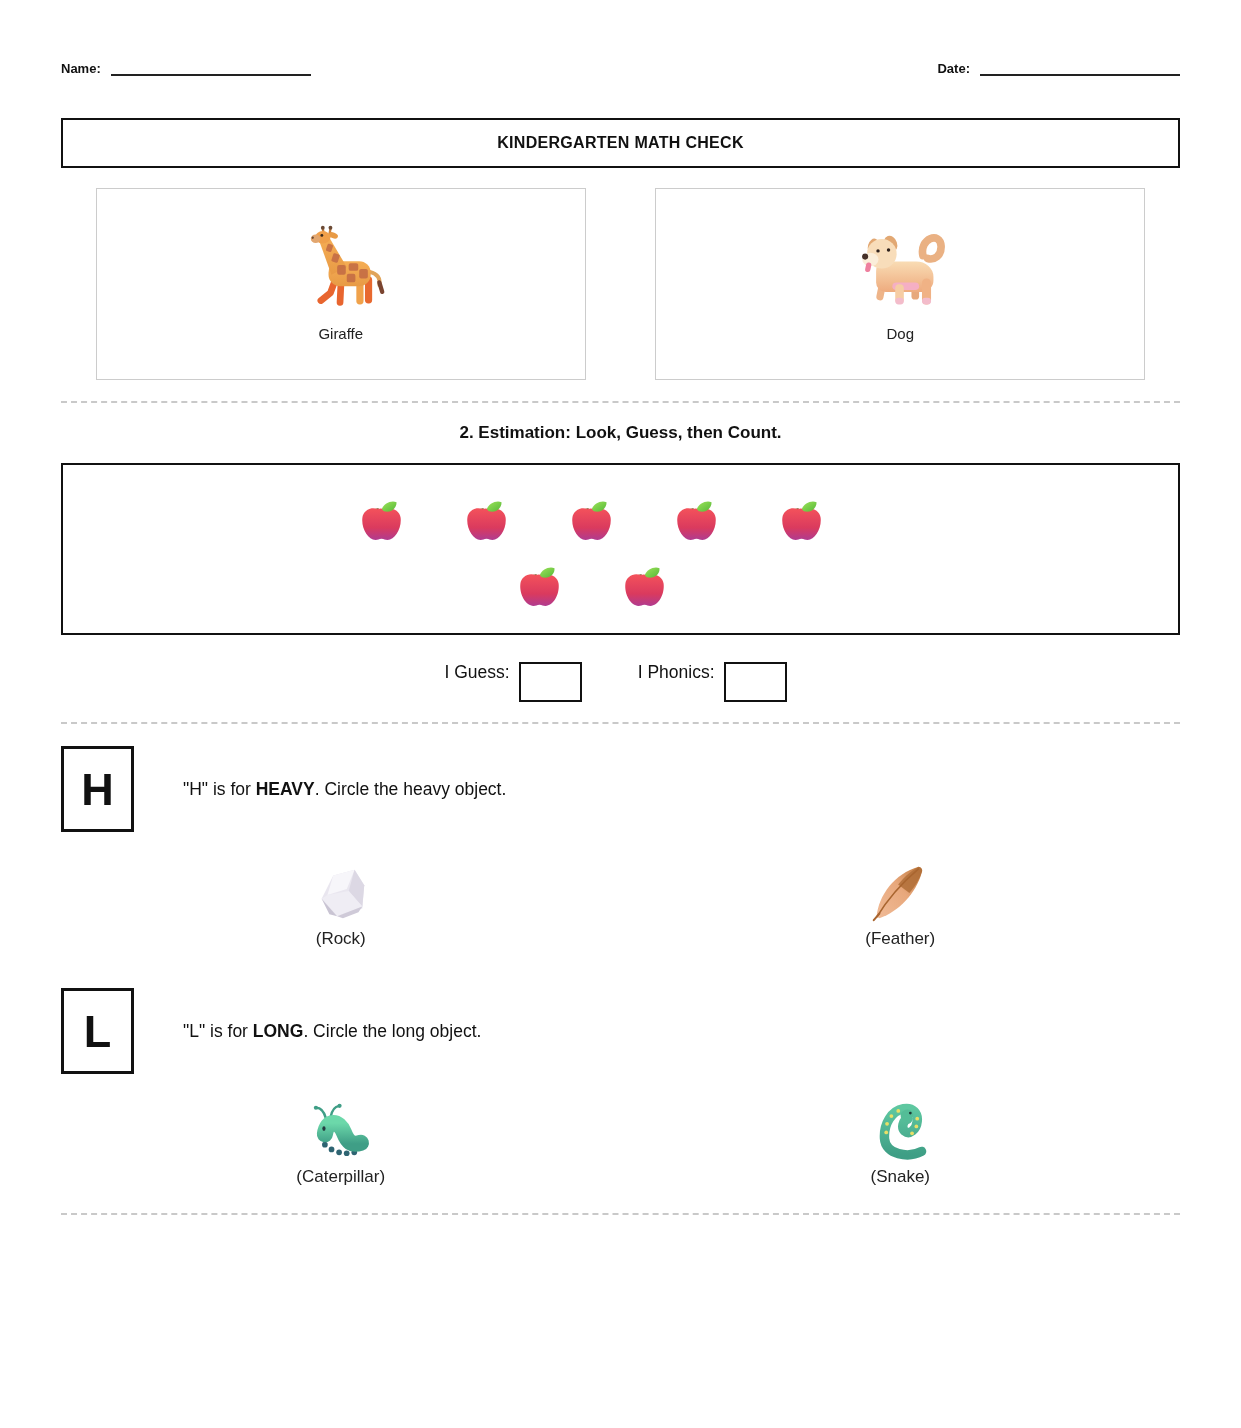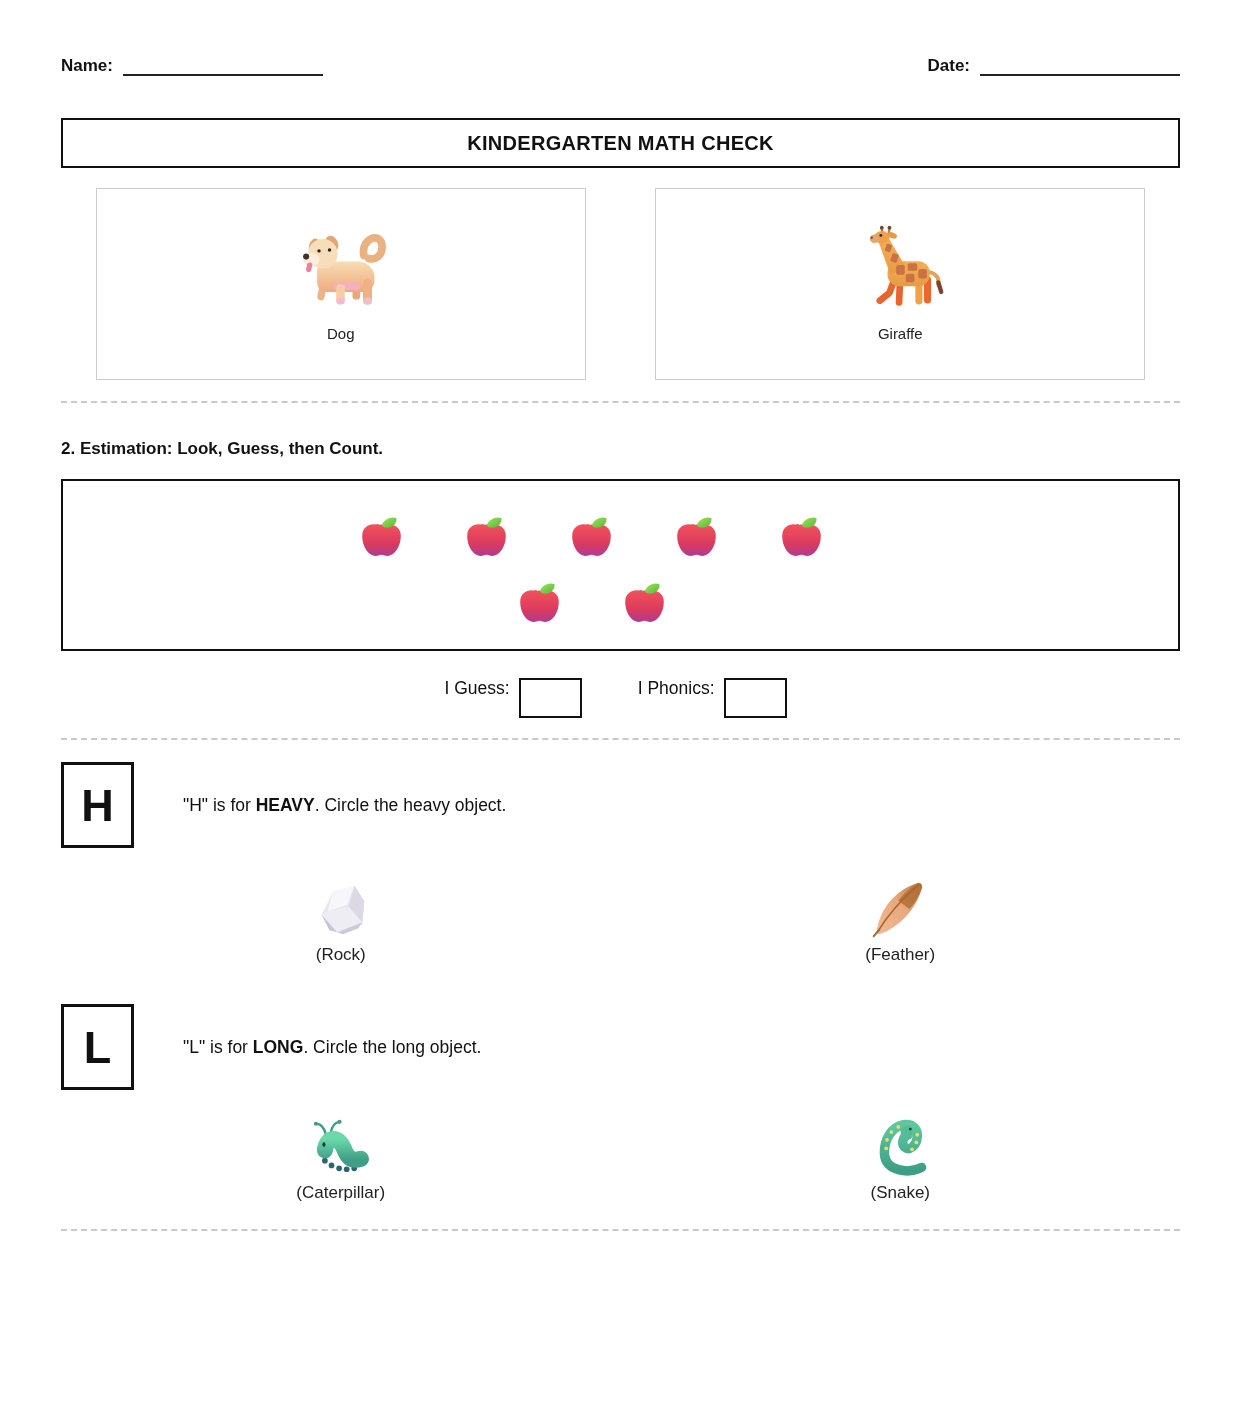--- a/index.html
+++ b/index.html
@@ -7,48 +7,48 @@
   body {
     width:1241px; height:1428px;
     font-family:"Liberation Sans", sans-serif;
     color:#111; position:relative; overflow:hidden;
   }
   .page { padding:56px 61px 0 61px; }
 
   
   .head-row { display:flex; justify-content:space-between; align-items:flex-end; height:20px; }
   .field-pair { display:flex; align-items:flex-end; gap:10px; }
-  .field-label { font-weight:bold; font-size:17px; }
+  .field-label { font-weight:bold; font-size:13px; }
   .write-line { display:inline-block; width:200px; border-bottom:2px solid #222; height:14px; }
 
   
   .title-box {
     margin-top:42px; border:2px solid #111; height:50px;
     display:flex; align-items:center; justify-content:center;
   }
-  .title-box h1 { font-size:20px; font-weight:bold; letter-spacing:.3px; }
+  .title-box h1 { font-size:16px; font-weight:bold; letter-spacing:.3px; }
 
   .sec-heading { font-size:17px; font-weight:bold; }
   .sec1-heading { margin-top:33px; }
 
   
   .options-row { margin-top:20px; display:flex; }
   .half { width:50%; display:flex; justify-content:center; }
   .option-card {
     width:490px; height:192px; border:1px solid #cccccc; background:#fff;
     display:flex; flex-direction:column; align-items:center;
   }
   .option-card .icon-slot { margin-top:32px; height:92px; display:flex; align-items:flex-end; justify-content:center; }
   .option-card .card-label { margin-top:12px; font-size:15px; color:#222; }
 
   .divider { border-top:2px dashed #c9c9c9; margin-top:21px; }
   .divider-2 { margin-top:20px; }
   .divider-3 { margin-top:26px; }
 
-  .sec2-heading { margin-top:36px; }
+  .sec2-heading { margin-top:20px;text-align:center; }
 
   
   .apple-box { margin-top:20px; border:2px solid #111; height:172px; overflow:hidden; }
   .apple-group { display:flex; flex-direction:column; align-items:center; margin-right:58px; padding-top:32px; }
   .apple-row { display:flex; gap:60px; }
   .apple-row-2 { margin-top:21px; }
   .apple-row span { display:inline-flex; width:45px; height:45px; }
 
   .guess-row { margin-top:27px; display:flex; align-items:flex-start; justify-content:center; margin-right:10px; }
   .guess-row .q-label { font-size:17.5px; }
@@ -94,59 +94,20 @@
 
   <div class="title-box">
     <h1>KINDERGARTEN MATH CHECK</h1>
   </div>
 
 
   <div class="options-row">
     <div class="half">
       <div class="option-card">
         <div class="icon-slot">
-          <svg viewBox="0 0 100 90" width="96" height="86">
-            <defs>
-              <linearGradient id="dogBody" x1="0" y1="0" x2="0" y2="1">
-                <stop offset="0" stop-color="#f9dcb4"></stop>
-                  <stop offset="1" stop-color="#eeab7e"></stop>
-              </linearGradient>
-            </defs>
-
-            <path d="M74 30 C70 12 92 4 93 20 C93.5 30 86 35 79 33" stroke="#eab183" stroke-width="8" fill="none" stroke-linecap="round"></path>
-
-            <rect x="62" y="54" width="8" height="22" rx="3.5" fill="#e7a87b"></rect>
-            <path d="M40 56 L31 63 L29 73" stroke="#eeb489" stroke-width="7.5" fill="none" stroke-linecap="round" stroke-linejoin="round"></path>
-
-            <path d="M33 36 h34 a18 16 0 0 1 18 16 v4 a12 12 0 0 1 -12 12 h-38 a10 10 0 0 1 -10 -10 v-12 a10 10 0 0 1 8 -10 z" fill="url(#dogBody)"></path>
-
-            <rect x="42" y="58" width="28" height="8" rx="4" fill="#f5afc4"></rect>
-
-            <rect x="45" y="60" width="9" height="20" rx="4" fill="#f6cda4"></rect>
-            <rect x="45" y="74" width="9" height="7" rx="3.5" fill="#f3bccb"></rect>
-            <rect x="73" y="54" width="9.5" height="27" rx="4.5" fill="#f0b285"></rect>
-            <rect x="73" y="74" width="9.5" height="7" rx="3.5" fill="#f3bccb"></rect>
-
-            <ellipse cx="40" cy="18" rx="7" ry="9" fill="#e2a873" transform="rotate(-18 40 18)"></ellipse>
-            <ellipse cx="22" cy="20" rx="5.5" ry="8" fill="#e2a873" transform="rotate(16 22 20)"></ellipse>
-
-            <circle cx="31" cy="28" r="15.5" fill="#f8ddba"></circle>
-            <ellipse cx="19" cy="34" rx="8.5" ry="7" fill="#fbeeda"></ellipse>
-            <circle cx="13.5" cy="31" r="3.2" fill="#463129"></circle>
-            <rect x="14" y="37" width="5.5" height="10" rx="2.7" fill="#ee7f9e" transform="rotate(12 16 42)"></rect>
-            <circle cx="27" cy="25" r="1.8" fill="#2e211c"></circle>
-            <circle cx="38" cy="24" r="1.8" fill="#2e211c"></circle>
-          </svg>
-        </div>
-        <div class="card-label">Dog</div>
-      </div>
-    </div>
-    <div class="half">
-      <div class="option-card">
-        <div class="icon-slot">
           <svg viewBox="0 0 96 96" width="94" height="92">
             <defs>
               <linearGradient id="girBody" x1="0" y1="0" x2="0" y2="1">
                 <stop offset="0" stop-color="#f5ae55"></stop>
                   <stop offset="1" stop-color="#e89a45"></stop>
               </linearGradient>
             </defs>
 
             <path d="M78 53 Q90 56 88 67" stroke="#e0a45b" stroke-width="4" fill="none" stroke-linecap="round"></path>
             <path d="M88 64 L91 74" stroke="#7a4430" stroke-width="4.5" stroke-linecap="round"></path>
@@ -178,20 +139,59 @@
 
             <ellipse cx="40" cy="15" rx="5" ry="3" fill="#e89a45" transform="rotate(20 40 15)"></ellipse>
 
             <ellipse cx="29" cy="17" rx="8" ry="6.5" fill="#f0a04b"></ellipse>
             <ellipse cx="21.5" cy="18.5" rx="5" ry="4.5" fill="#e2a66f"></ellipse>
             <circle cx="18.5" cy="17.5" r="1.2" fill="#6b4a35"></circle>
             <circle cx="28" cy="15" r="1.5" fill="#3a2a20"></circle>
           </svg>
         </div>
         <div class="card-label">Giraffe</div>
+      </div>
+    </div>
+    <div class="half">
+      <div class="option-card">
+        <div class="icon-slot">
+          <svg viewBox="0 0 100 90" width="96" height="86">
+            <defs>
+              <linearGradient id="dogBody" x1="0" y1="0" x2="0" y2="1">
+                <stop offset="0" stop-color="#f9dcb4"></stop>
+                  <stop offset="1" stop-color="#eeab7e"></stop>
+              </linearGradient>
+            </defs>
+
+            <path d="M74 30 C70 12 92 4 93 20 C93.5 30 86 35 79 33" stroke="#eab183" stroke-width="8" fill="none" stroke-linecap="round"></path>
+
+            <rect x="62" y="54" width="8" height="22" rx="3.5" fill="#e7a87b"></rect>
+            <path d="M40 56 L31 63 L29 73" stroke="#eeb489" stroke-width="7.5" fill="none" stroke-linecap="round" stroke-linejoin="round"></path>
+
+            <path d="M33 36 h34 a18 16 0 0 1 18 16 v4 a12 12 0 0 1 -12 12 h-38 a10 10 0 0 1 -10 -10 v-12 a10 10 0 0 1 8 -10 z" fill="url(#dogBody)"></path>
+
+            <rect x="42" y="58" width="28" height="8" rx="4" fill="#f5afc4"></rect>
+
+            <rect x="45" y="60" width="9" height="20" rx="4" fill="#f6cda4"></rect>
+            <rect x="45" y="74" width="9" height="7" rx="3.5" fill="#f3bccb"></rect>
+            <rect x="73" y="54" width="9.5" height="27" rx="4.5" fill="#f0b285"></rect>
+            <rect x="73" y="74" width="9.5" height="7" rx="3.5" fill="#f3bccb"></rect>
+
+            <ellipse cx="40" cy="18" rx="7" ry="9" fill="#e2a873" transform="rotate(-18 40 18)"></ellipse>
+            <ellipse cx="22" cy="20" rx="5.5" ry="8" fill="#e2a873" transform="rotate(16 22 20)"></ellipse>
+
+            <circle cx="31" cy="28" r="15.5" fill="#f8ddba"></circle>
+            <ellipse cx="19" cy="34" rx="8.5" ry="7" fill="#fbeeda"></ellipse>
+            <circle cx="13.5" cy="31" r="3.2" fill="#463129"></circle>
+            <rect x="14" y="37" width="5.5" height="10" rx="2.7" fill="#ee7f9e" transform="rotate(12 16 42)"></rect>
+            <circle cx="27" cy="25" r="1.8" fill="#2e211c"></circle>
+            <circle cx="38" cy="24" r="1.8" fill="#2e211c"></circle>
+          </svg>
+        </div>
+        <div class="card-label">Dog</div>
       </div>
     </div>
   </div>
 
   <div class="divider"></div>
 
   <div class="sec-heading sec2-heading">2. Estimation: Look, Guess, then Count.</div>
 
   <div class="apple-box">
     <div class="apple-group">

